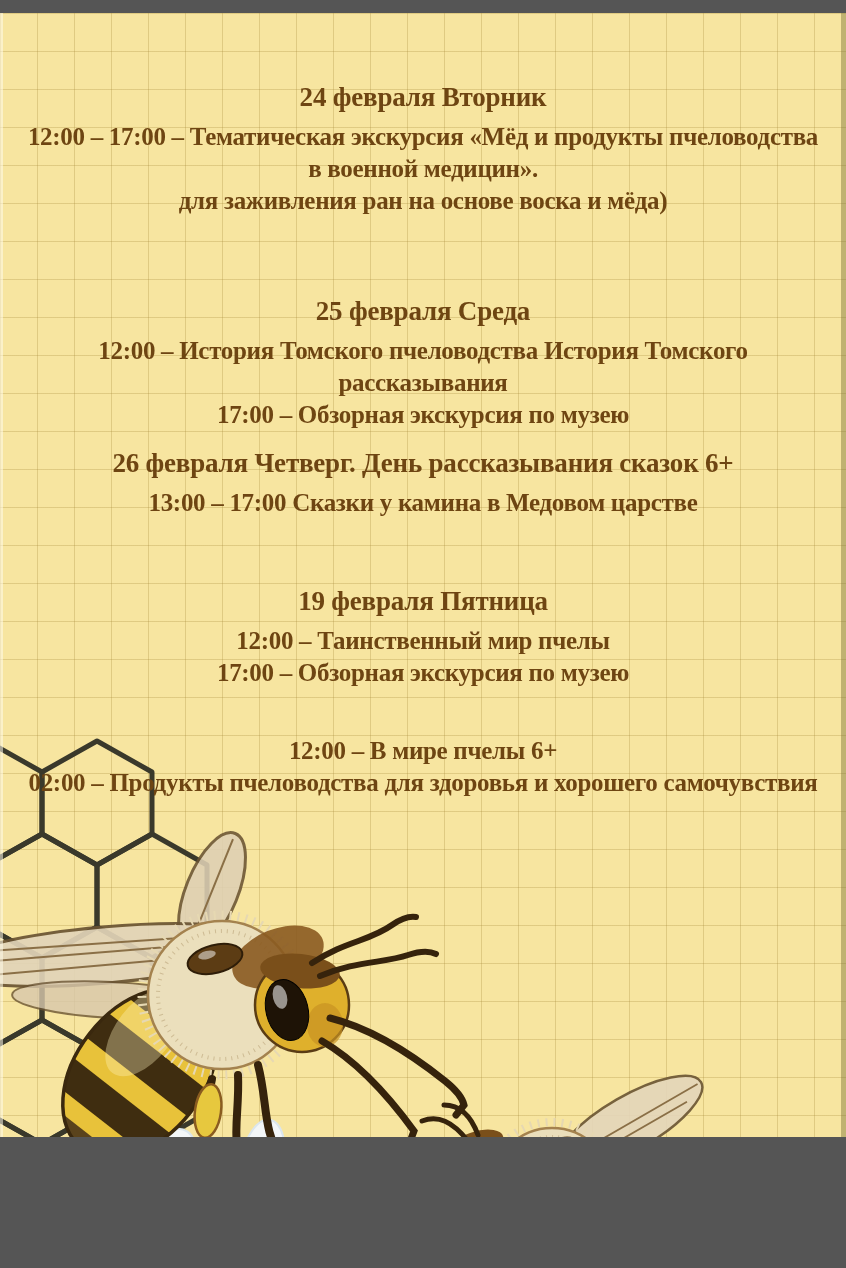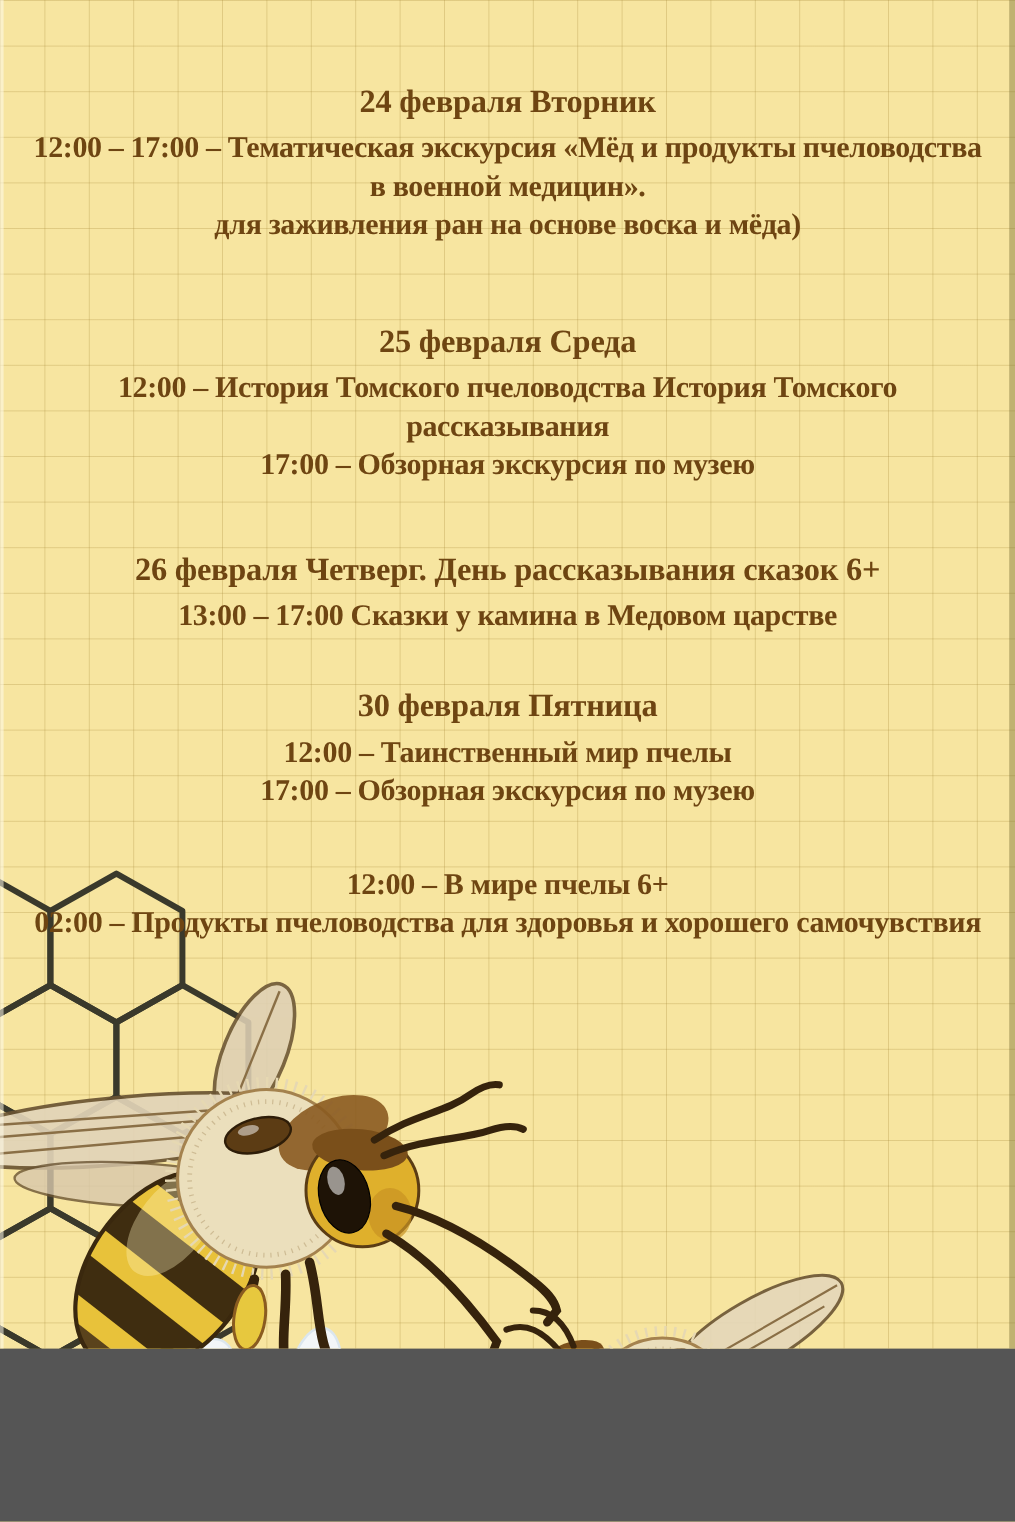--- a/index.html
+++ b/index.html
@@ -1,19 +1,19 @@
 <!DOCTYPE html>
 <html><head>
 <meta charset="utf-8">
 <style>
   html,body{margin:0;padding:0;background:#555;}
   .page{
     position:relative;
     width:846px;height:1124px;
-    margin:0 auto;
+    margin:13px auto;
     overflow:hidden;
     background-color:#f7e5a0;
     background-image:
       linear-gradient(to right, rgba(170,140,60,0.30) 1px, transparent 1px),
       linear-gradient(to bottom, rgba(170,140,60,0.30) 1px, transparent 1px);
     background-size:37px 38px;
     font-family:"Liberation Serif","DejaVu Serif",serif;
   }
   .edge-right{
     position:absolute;right:0;top:0;width:5px;height:100%;
@@ -196,34 +196,34 @@
 
   <div class="schedule">
 
     <section class="day" style="top:66px">
       <h2 class="day-title">24 февраля Вторник</h2>
       <div class="line">12:00 – 17:00 – Тематическая экскурсия «Мёд и продукты пчеловодства</div>
       <div class="line">в военной медицин».</div>
       <div class="line">для заживления ран на основе воска и мёда)</div>
     </section>
 
-    <section class="day" style="top:266px">
+    <section class="day" style="top:280px">
       <h2 class="day-title">25 февраля Среда</h2>
       <div class="line">12:00 – История Томского пчеловодства История Томского</div>
       <div class="line">рассказывания</div>
       <div class="line">17:00 – Обзорная экскурсия по музею</div>
     </section>
 
-    <section class="day" style="top:456px">
+    <section class="day" style="top:432px">
       <h2 class="day-title">26 февраля Четверг. День рассказывания сказок 6+</h2>
       <div class="line">13:00 – 17:00 Сказки у камина в Медовом царстве</div>
     </section>
 
     <section class="day" style="top:570px">
-      <h2 class="day-title">30 февраля Пятница</h2>
+      <h2 class="day-title">19 февраля Пятница</h2>
       <div class="line">12:00 – Таинственный мир пчелы</div>
       <div class="line">17:00 – Обзорная экскурсия по музею</div>
     </section>
 
     <section class="day" style="top:716px">
       <div class="line">12:00 – В мире пчелы 6+</div>
       <div class="line">02:00 – Продукты пчеловодства для здоровья и хорошего самочувствия</div>
     </section>
 
   </div>

